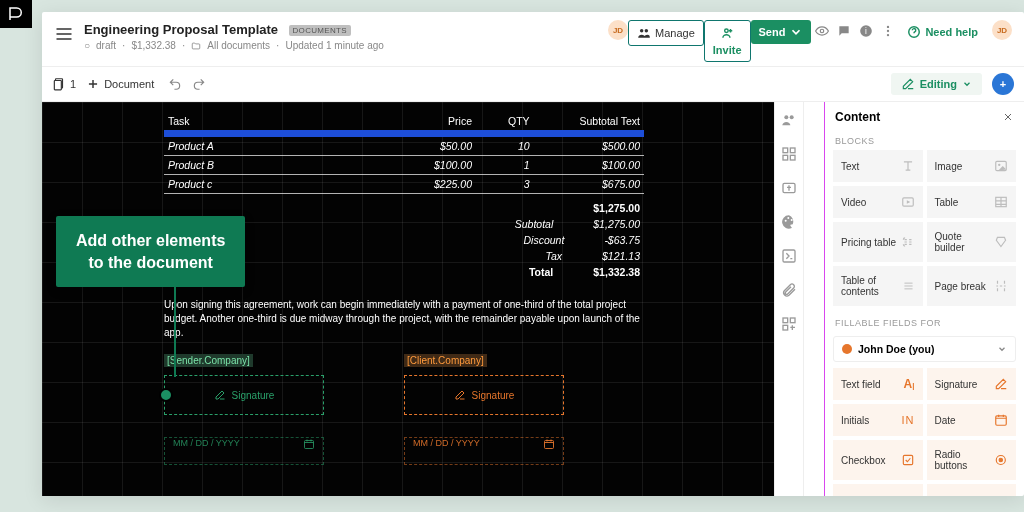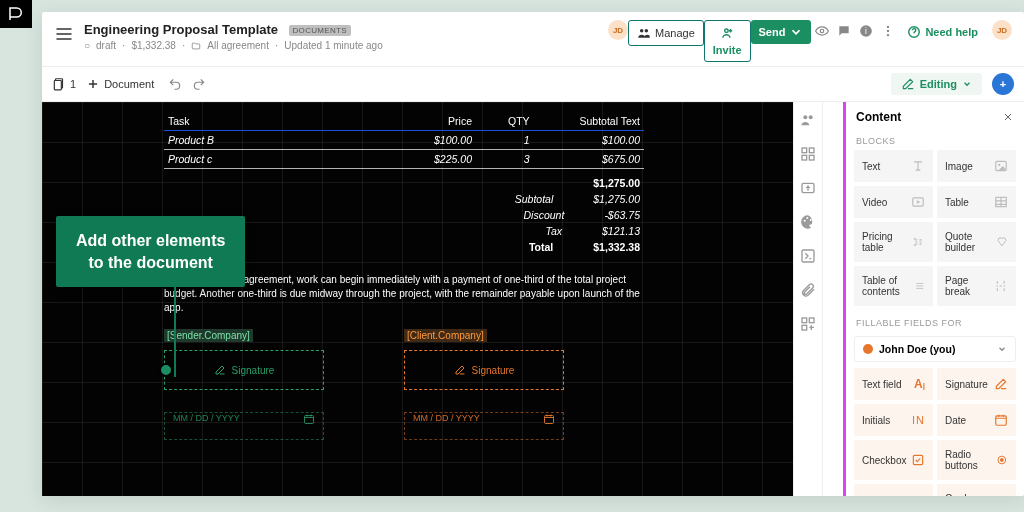--- a/index.html
+++ b/index.html
@@ -36,21 +36,21 @@
   
   .body { flex:1; display:flex; min-height:0; }
   .canvas { flex:1; background:#030303; position:relative; overflow:hidden; }
   .grid { position:absolute; inset:0;
     background-image: linear-gradient(rgba(255,255,255,.08) 1px, transparent 1px),
                       linear-gradient(90deg, rgba(255,255,255,.08) 1px, transparent 1px);
     background-size: 40px 40px; }
   .doc { position:absolute; left:122px; top:10px; width:480px; color:#fff; font-size:10.5px; }
   table { width:100%; border-collapse:collapse; }
   th,td { padding:3px 4px; }
-  th { text-align:left; font-weight:400; border-bottom:1px solid #1d4ed8; }
+  th { text-align:left; font-weight:400; border-bottom:7px solid #1d4ed8; }
   th.r, td.r { text-align:right; }
   tr.row td { font-style:italic; border-bottom:1px solid rgba(255,255,255,.7); }
   .totals { margin-top:6px; }
   .totals div { display:flex; justify-content:flex-end; gap:40px; padding:2px 4px; font-style:italic; }
   .totals .strong { font-weight:700; font-style:normal; }
   .para { margin-top:18px; font-size:10px; line-height:1.4; }
 
   .fieldlabel { display:inline-block; margin-top:14px; font-size:10px; padding:1px 3px; }
   .fieldlabel.g { background:#1f3a2c; color:#7be3a9; }
   .fieldlabel.o { background:#402a16; color:#ff9a3c; }
@@ -64,21 +64,21 @@
   .cols { display:flex; gap:80px; }
 
   .callout { position:absolute; left:56px; top:216px; background:#0f7a53; color:#fff; padding:14px 20px; font-size:16px; font-weight:600; line-height:1.35; border-radius:2px; text-align:center; box-shadow:0 3px 10px rgba(0,0,0,.25); }
   .callout::after { content:''; position:absolute; left:118px; top:100%; width:2px; height:90px; background:#0f7a53; }
 
   
   .rail { width:30px; border-left:1px solid #eee; border-right:1px solid #eee; display:flex; flex-direction:column; align-items:center; gap:14px; padding-top:10px; color:#9a9a9a; }
   .rail svg { width:16px; height:16px; }
 
   
-  .panel { width:181px; border-left:3px solid #d946ef; display:flex; flex-direction:column; overflow:hidden;margin-left:20px; }
+  .panel { width:200px; border-left:1px solid #d946ef; display:flex; flex-direction:column; overflow:hidden;margin-left:20px; }
   .panel-h { display:flex; align-items:center; justify-content:space-between; padding:8px 10px; font-size:12px; font-weight:600; }
   .panel-h svg { width:12px; height:12px; color:#666; }
   .section-label { font-size:9px; color:#999; letter-spacing:.5px; padding:4px 10px; }
   .grid2 { display:grid; grid-template-columns:1fr 1fr; gap:4px; padding:0 8px 8px; }
   .block { background:#f5f5f5; display:flex; align-items:center; justify-content:space-between; padding:9px 8px; font-size:10px; color:#333; }
   .block svg { width:14px; height:14px; color:#bdbdbd; }
   .assignee { margin:4px 8px 6px; border:1px solid #eee; border-radius:3px; padding:6px 8px; display:flex; align-items:center; gap:6px; font-size:10.5px; font-weight:600; }
   .assignee .dot { width:10px; height:10px; border-radius:50%; background:#e6762c; }
   .assignee svg { width:10px; height:10px; margin-left:auto; color:#888; }
   .fblock { background:#fdf4ed; display:flex; align-items:center; justify-content:space-between; padding:9px 8px; font-size:10px; color:#333; }
@@ -106,21 +106,21 @@
       </div>
       <div class="meta">
         <span>○</span>
         <span>draft</span>
           <span>·</span>
         <span>$1,332.38</span>
           <span>·</span>
         <svg viewBox="0 0 24 24" fill="none" stroke="currentColor" stroke-width="2">
             <path d="M3 7a2 2 0 0 1 2-2h4l2 2h8a2 2 0 0 1 2 2v8a2 2 0 0 1-2 2H5a2 2 0 0 1-2-2z"></path>
           </svg>
-        <span>All agreement</span>
+        <span>All documents</span>
           <span>·</span>
         <span>Updated 1 minute ago</span>
       </div>
     </div>
     <div class="spacer"></div>
     <span class="avatar">JD</span>
     <span class="hbtn inv">
       <svg viewBox="0 0 24 24" fill="currentColor">
           <circle cx="8" cy="8" r="3"></circle>
           <circle cx="16" cy="8" r="3"></circle>
@@ -207,20 +207,26 @@
       <div class="doc">
         <table>
           <tbody>
               <tr>
             <th style="width:45%">Task</th>
             <th class="r" style="width:20%">Price</th>
             <th class="r" style="width:12%">QTY</th>
             <th class="r">Subtotal Text</th>
           </tr>
           <tr class="row">
+                <td>Product A</td>
+                <td class="r">$50.00</td>
+                <td class="r">10</td>
+                <td class="r">$500.00</td>
+              </tr>
+          <tr class="row">
                 <td>Product B</td>
                 <td class="r">$100.00</td>
                 <td class="r">1</td>
                 <td class="r">$100.00</td>
               </tr>
           <tr class="row">
                 <td>Product c</td>
                 <td class="r">$225.00</td>
                 <td class="r">3</td>
                 <td class="r">$675.00</td>

